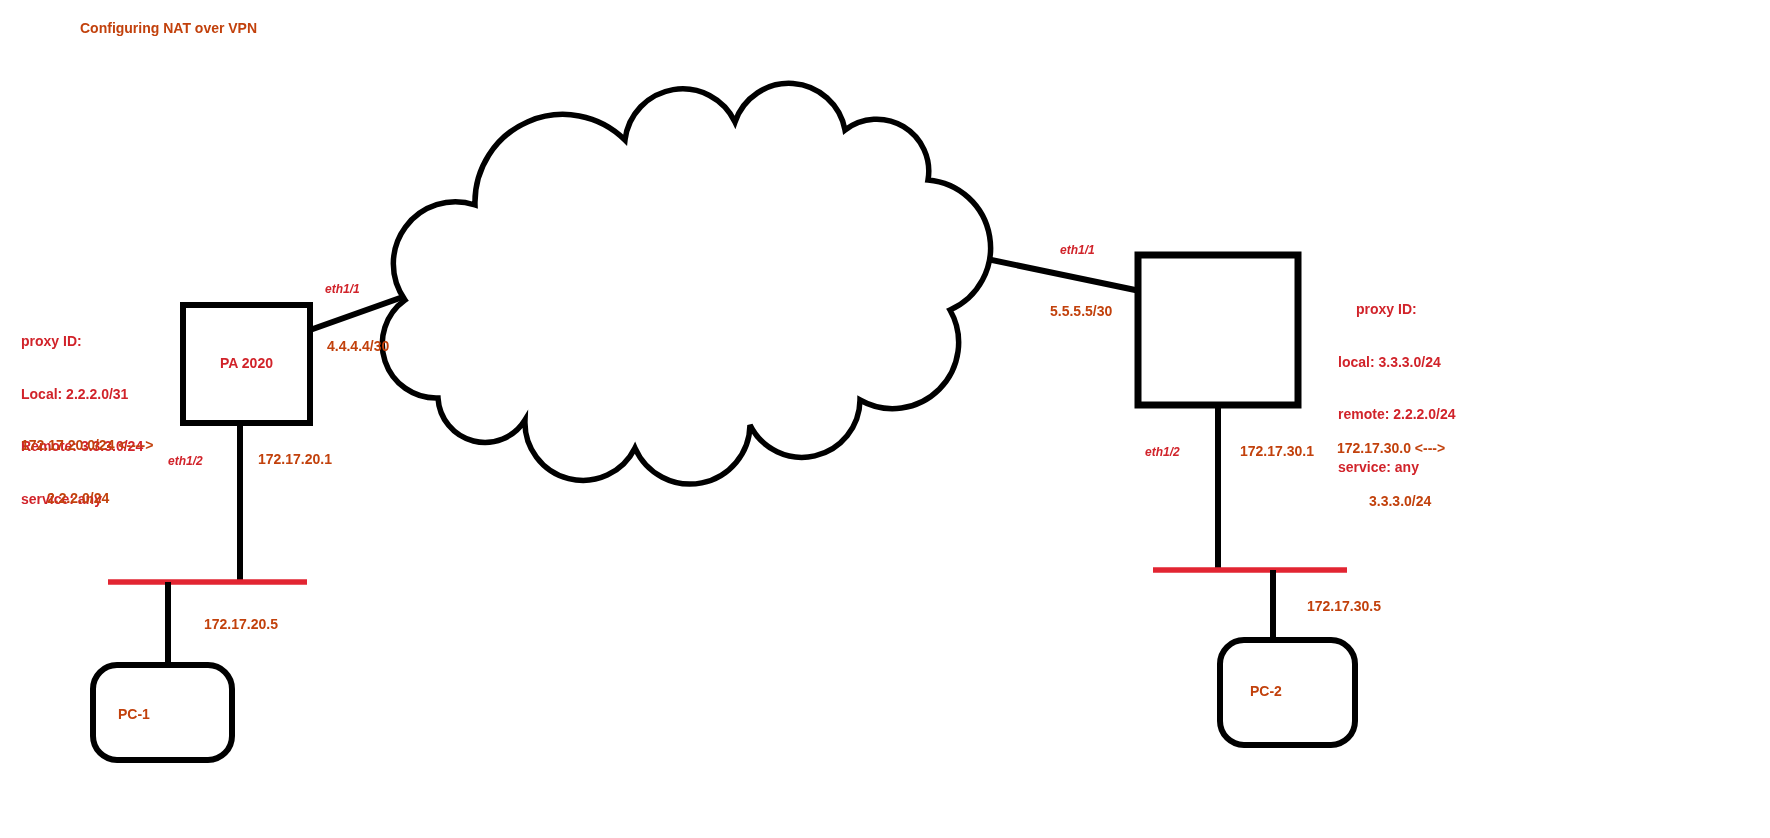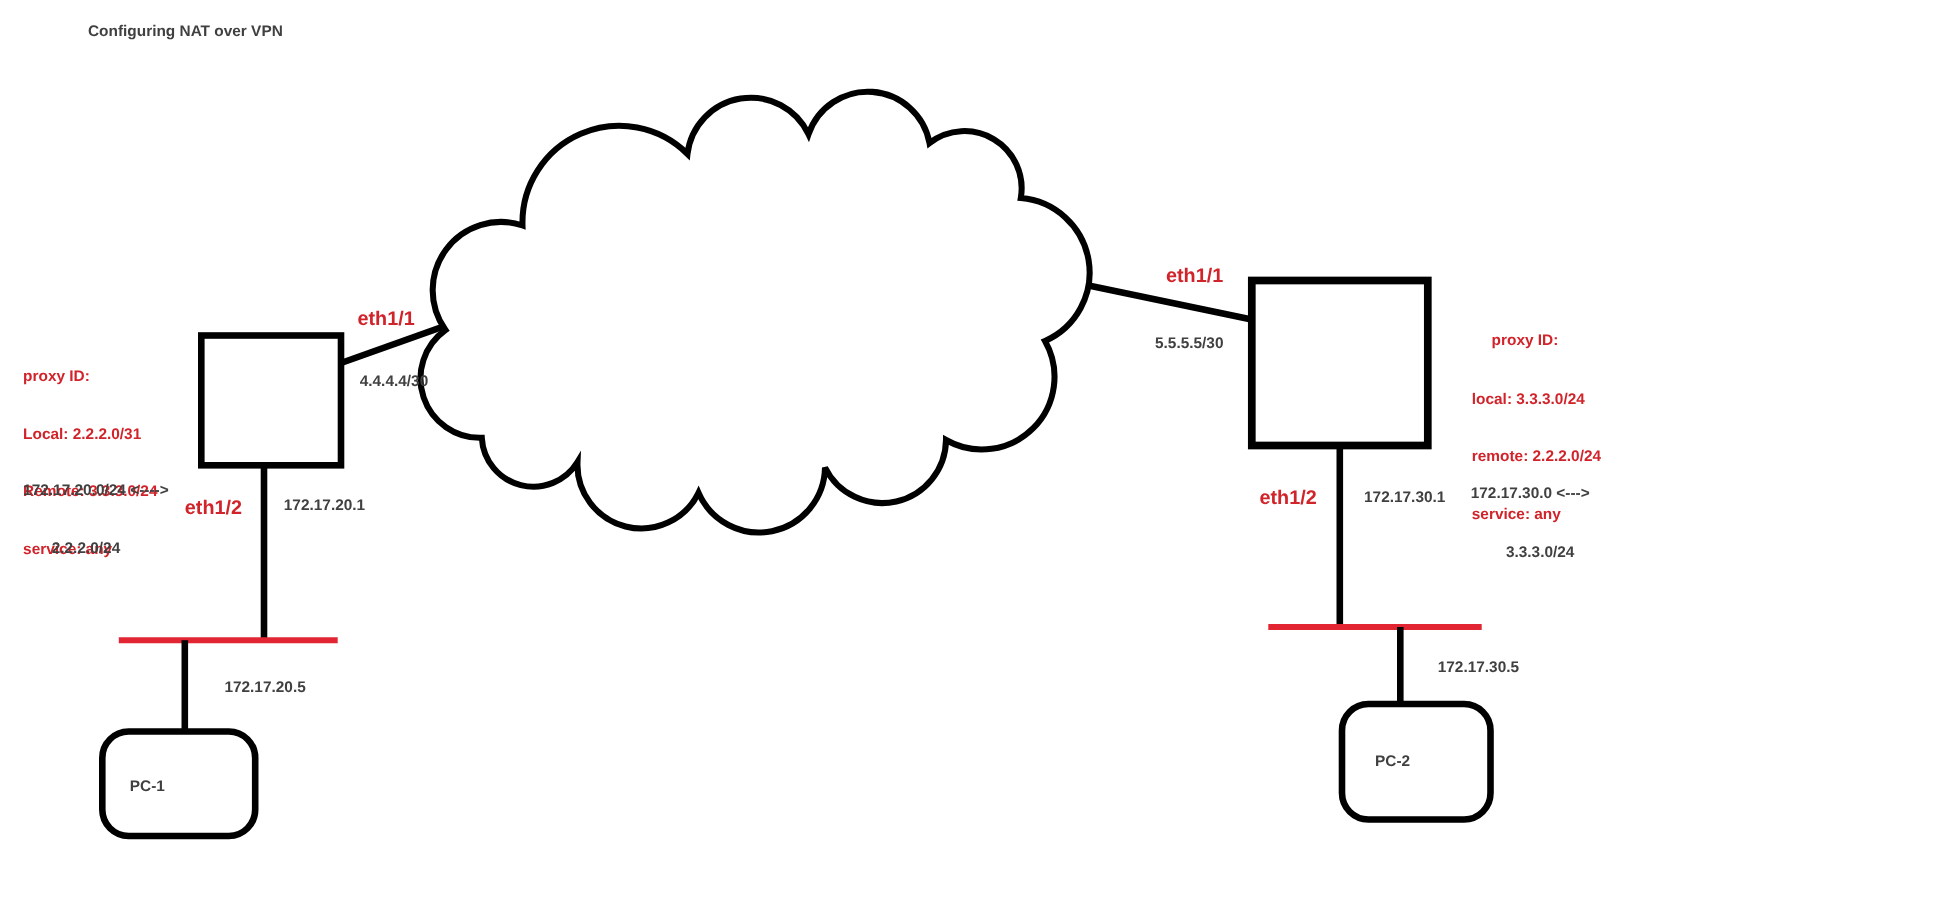--- a/index.html
+++ b/index.html
@@ -8,26 +8,26 @@
     width:1770px;height:838px;
     background:#ffffff;
     font-family:"Liberation Sans", sans-serif;
     overflow:hidden;
   }
   svg.layer{position:absolute;left:0;top:0;}
   .lbl{
     position:absolute;
     font-weight:bold;
     font-size:14px;
-    color:#404040;
+    color:#c2410c;
     white-space:pre;
     line-height:17.5px;
   }
   .red{color:#d1232a;}
-  .iface{font-size:18px;}
+  .iface{font-size:12px;font-style:italic;}
   .title{font-size:14px;}
 </style>
 </head>
 <body>
 
 <div id="canvas">
 
   <svg class="layer" width="1770" height="838" viewBox="0 0 1770 838">
 
     <line x1="310" y1="330" x2="445" y2="282" stroke="#000" stroke-width="6"></line>
@@ -72,20 +72,21 @@
   </div>
 
   <div class="lbl" style="left:21px;top:402px;">
     <div>172.17.20.0/24 &lt;----&gt;</div>
     <div style="padding-left:26px;">2.2.2.0/24</div>
   </div>
 
   <div class="lbl red iface" style="left:325px;top:281px;">eth1/1</div>
   <div class="lbl" style="left:327px;top:338px;">4.4.4.4/30</div>
 
+  <div class="lbl red" style="left:183px;top:305px;width:127px;height:118px;display:flex;align-items:center;justify-content:center;">PA 2020</div>
 
   <div class="lbl red iface" style="left:168px;top:453px;">eth1/2</div>
   <div class="lbl" style="left:258px;top:451px;">172.17.20.1</div>
   <div class="lbl" style="left:204px;top:616px;">172.17.20.5</div>
   <div class="lbl" style="left:118px;top:706px;text-align:right;">PC-1</div>
 
   <div class="lbl red iface" style="left:1060px;top:242px;">eth1/1</div>
   <div class="lbl" style="left:1050px;top:303px;">5.5.5.5/30</div>
 
 

